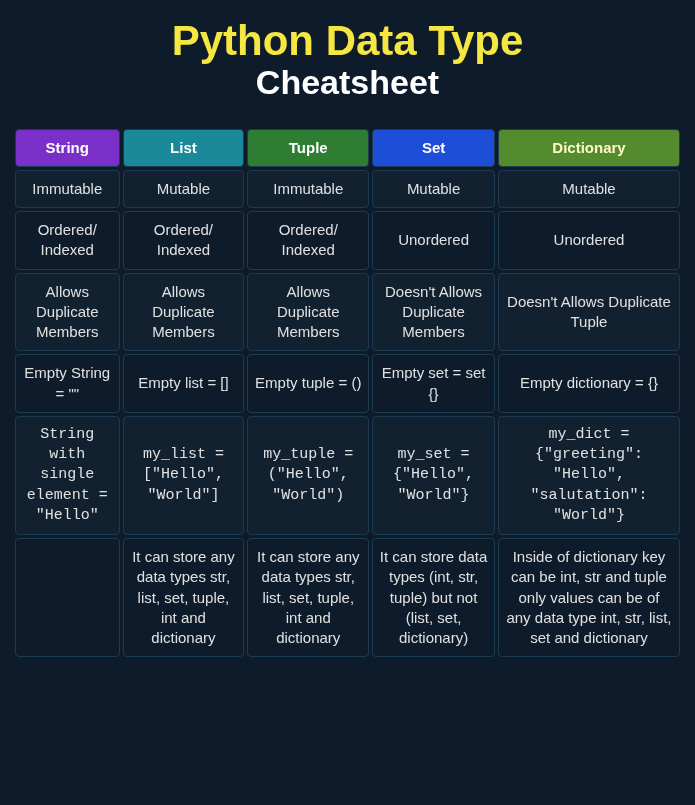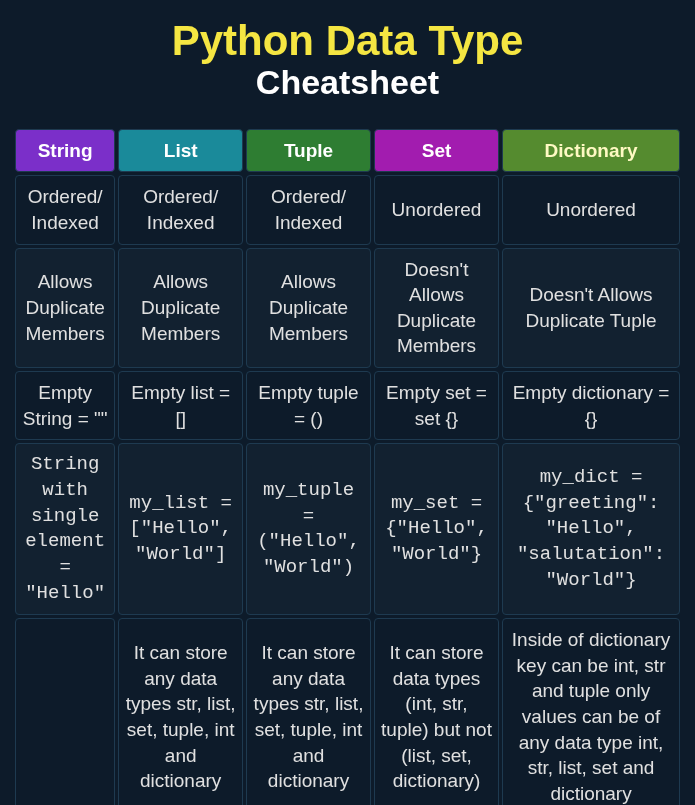--- a/index.html
+++ b/index.html
@@ -40,29 +40,29 @@
       width: 100%;
       border-collapse: separate;
       border-spacing: 3px;
     }
 
     .cheatsheet-table th, .cheatsheet-table td {
       text-align: center;
       vertical-align: middle;
       padding: 8px 6px;
       border-radius: 4px;
-      font-size: 19px;
+      font-size: 15px;
       line-height: 1.35;
     }
 
     
     .header-string { background: #7b2fc9; color: #fff; font-weight: 700; font-size: 15px; }
     .header-list   { background: #1a8a9a; color: #fff; font-weight: 700; font-size: 15px; }
     .header-tuple  { background: #2e7d32; color: #fff; font-weight: 700; font-size: 15px; }
-    .header-set    { background: #a21caf; color: #fff; font-weight: 700; font-size: 15px; }
+    .header-set    { background: #1d4ed8; color: #fff; font-weight: 700; font-size: 15px; }
     .header-dict   { background: #558b2f; color: #fef9c3; font-weight: 700; font-size: 15px; }
 
     
     .row-odd td  { background: #122130; color: #e0e0e0; }
     .row-even td { background: #0d1b2a; color: #e0e0e0; border: 1px solid #1e3048; }
 
     
     .cheatsheet-table td {
       border: 1px solid #1e3a50;
     }
@@ -88,20 +88,27 @@
   <thead>
     <tr>
       <th class="header-string">String</th>
       <th class="header-list">List</th>
       <th class="header-tuple">Tuple</th>
       <th class="header-set">Set</th>
       <th class="header-dict">Dictionary</th>
     </tr>
   </thead>
   <tbody id="table-body">
+  <tr class="row-odd">
+        <td>Immutable</td>
+        <td>Mutable</td>
+        <td>Immutable</td>
+        <td>Mutable</td>
+        <td>Mutable</td>
+      </tr>
       <tr class="row-even">
         <td>Ordered/ Indexed</td>
         <td>Ordered/ Indexed</td>
         <td>Ordered/ Indexed</td>
         <td>Unordered</td>
         <td>Unordered</td>
       </tr>
       <tr class="row-odd">
         <td>Allows Duplicate Members</td>
         <td>Allows Duplicate Members</td>

